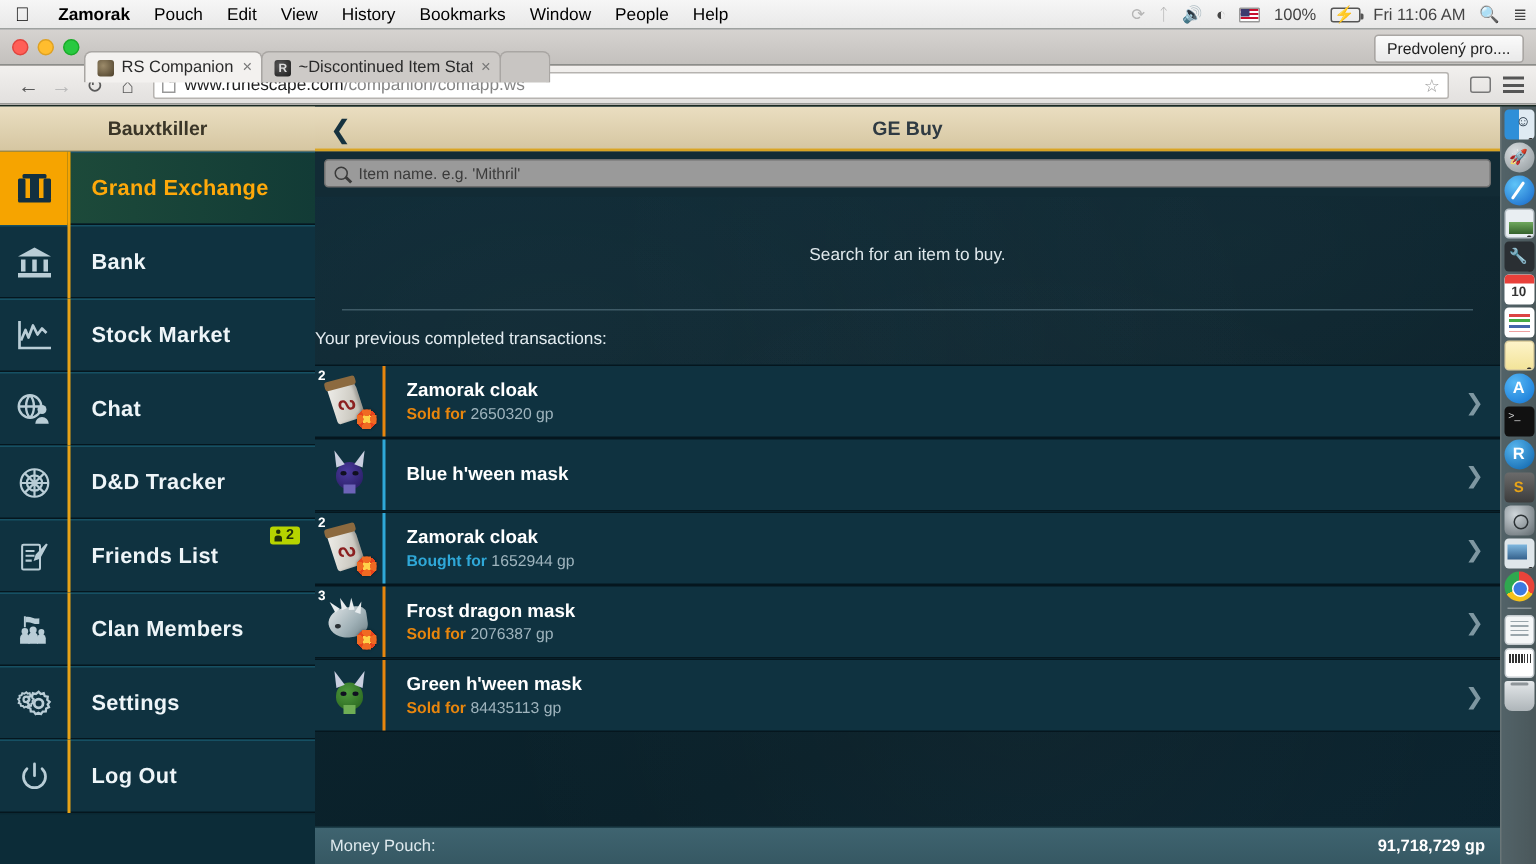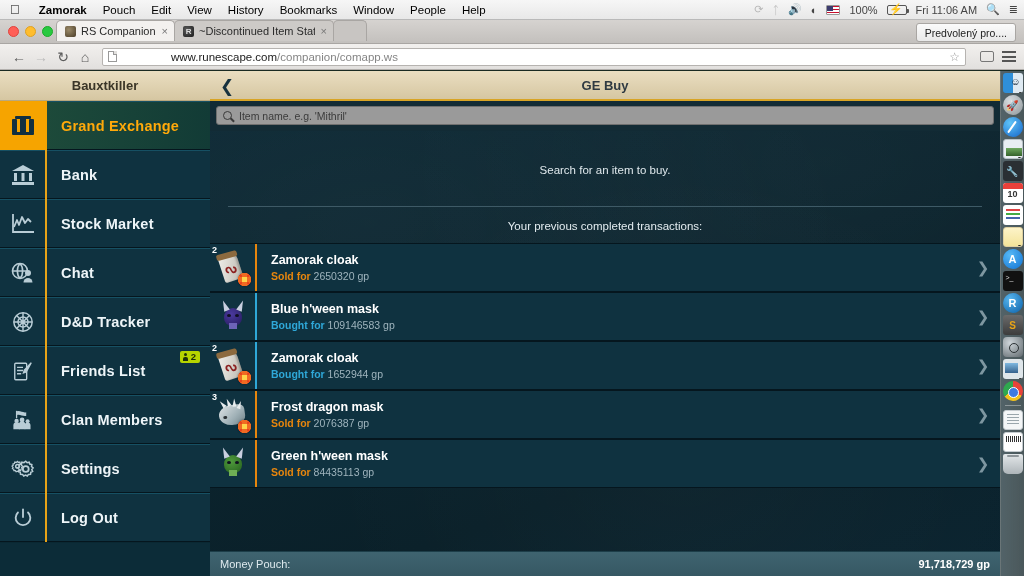--- a/index.html
+++ b/index.html
@@ -48,21 +48,21 @@
     position: absolute; top: 20px; left: 0; width: 1024px; height: 24px;
     background: linear-gradient(#d6d3d0, #c3c0bd);
     border-bottom: 1px solid #a9a6a3;
   }
   .traffic { position: absolute; left: 8px; top: 6px; display: flex; gap: 6px; }
   .traffic span { width: 11px; height: 11px; border-radius: 50%; display: block; }
   .t-red { background: #ff5f57; border: 0.5px solid #e0443e; }
   .t-yel { background: #ffbd2e; border: 0.5px solid #dea123; }
   .t-grn { background: #28c940; border: 0.5px solid #1aab29; }
 
-  .tabs { position: absolute; left: 56px; top: 0; display: flex; align-items: flex-end; }
+  .tabs { position: absolute; left: 56px; top: 14px; display: flex; align-items: flex-end; }
   .tab {
     height: 21px; display: flex; align-items: center;
     padding: 0 6px 0 8px; font-size: 11px; color: #2a2a2a;
     border: 1px solid #a9a6a3; border-bottom: none;
     border-radius: 5px 5px 0 0; margin-right: -1px;
     max-width: 160px; white-space: nowrap;
   }
   .tab.active { background: #f3f1ef; z-index: 3; }
   .tab.inactive { background: #cdcac7; z-index: 2; }
   .tab.newtab { width: 34px; background: #c8c5c2; z-index:1; }
@@ -95,21 +95,21 @@
   .omnibox {
     flex: 1; height: 18px; margin: 0 8px 0 6px;
     background: #fff; border: 1px solid #b6b3b0; border-radius: 2px;
     display: flex; align-items: center; padding: 0 5px; font-size: 11.5px;
   }
   .pageicon {
     width:9px; height:11px; background:#fff; border:1px solid #999;
     margin-right:6px; flex:none; position:relative;
   }
   .pageicon::after{content:"";position:absolute;right:-1px;top:-1px;width:3px;height:3px;background:#e2e0de;border-left:1px solid #999;border-bottom:1px solid #999;}
-  .url-host { color: #202020; margin-left: 48px; }
+  .url-host { color: #202020; }
   .url-path { color: #858585; }
   .star { margin-left:auto; color:#9a9a9a; font-size:12px; }
   .castbox { width:14px;height:11px;border:1.4px solid #777;border-radius:2px; margin-left:6px; }
   .hamb { margin-left:8px; display:inline-block; width:14px; }
   .hamb i { display:block; height:2px; background:#555; margin:2.5px 0; }
 
   
   .app { position: absolute; top: 71px; left: 0; width: 1024px; height: 505px; background:#0c2430; }
 
   .sidebar { position:absolute; left:0; top:0; width:210px; height:505px; background:#0d2b37; }
@@ -177,21 +177,21 @@
   }
   .searchbox .mag {
     width:9px;height:9px;border:1.4px solid #3a3a3a;border-radius:50%;
     position:relative; margin-right:7px; flex:none;
   }
   .searchbox .mag::after{content:"";position:absolute;right:-4px;bottom:-2px;width:5px;height:1.6px;background:#3a3a3a;transform:rotate(45deg);}
   .searchbox .ph { color:#3b3b3b; }
 
   .hint { position:relative; z-index:2; text-align:center; color:#dfe8ec; font-size:11.5px; padding:33px 0 0; }
   .divider { position:relative; z-index:2; height:1px; background:#3e5a66; margin:30px 18px 0; }
-  .subhint { position:relative; z-index:2; text-align:center; color:#e3ecf0; font-size:11.5px; padding:13px 0 11px; }
+  .subhint { position:relative; z-index:2; color:#e3ecf0; font-size:11.5px; padding:13px 0 11px; }
 
   .txlist { position:relative; z-index:2; }
   .tx {
     position:relative; height:49px; display:flex; align-items:center;
     background:#0f3240; border-top:1px solid #05161e; border-bottom:1px solid #05161e;
   }
   .tx .thumb {
     width:45px; height:47px; flex:none; position:relative;
     display:flex; align-items:center; justify-content:center;
   }
@@ -588,24 +588,20 @@
                   <i class="horn r"></i>
                   <i class="eye l"></i>
                   <i class="eye r"></i>
                   <i class="mouth"></i>
                 </span>
             </span>
           </span>
           <span class="sep bought"></span>
           <span class="info">
             <div class="iname">Blue h'ween mask</div>
-            <div class="iline">
-              <span class="act bought">Bought for</span>
-              <span>109146583 gp</span>
-            </div>
           </span>
           <span class="chev">❯</span>
         </div>
 
         <div class="tx">
           <span class="thumb">
             <span class="qty">2</span>
             <span class="sprite">
               <span class="cloak"></span>
                 <span class="flower"></span>

